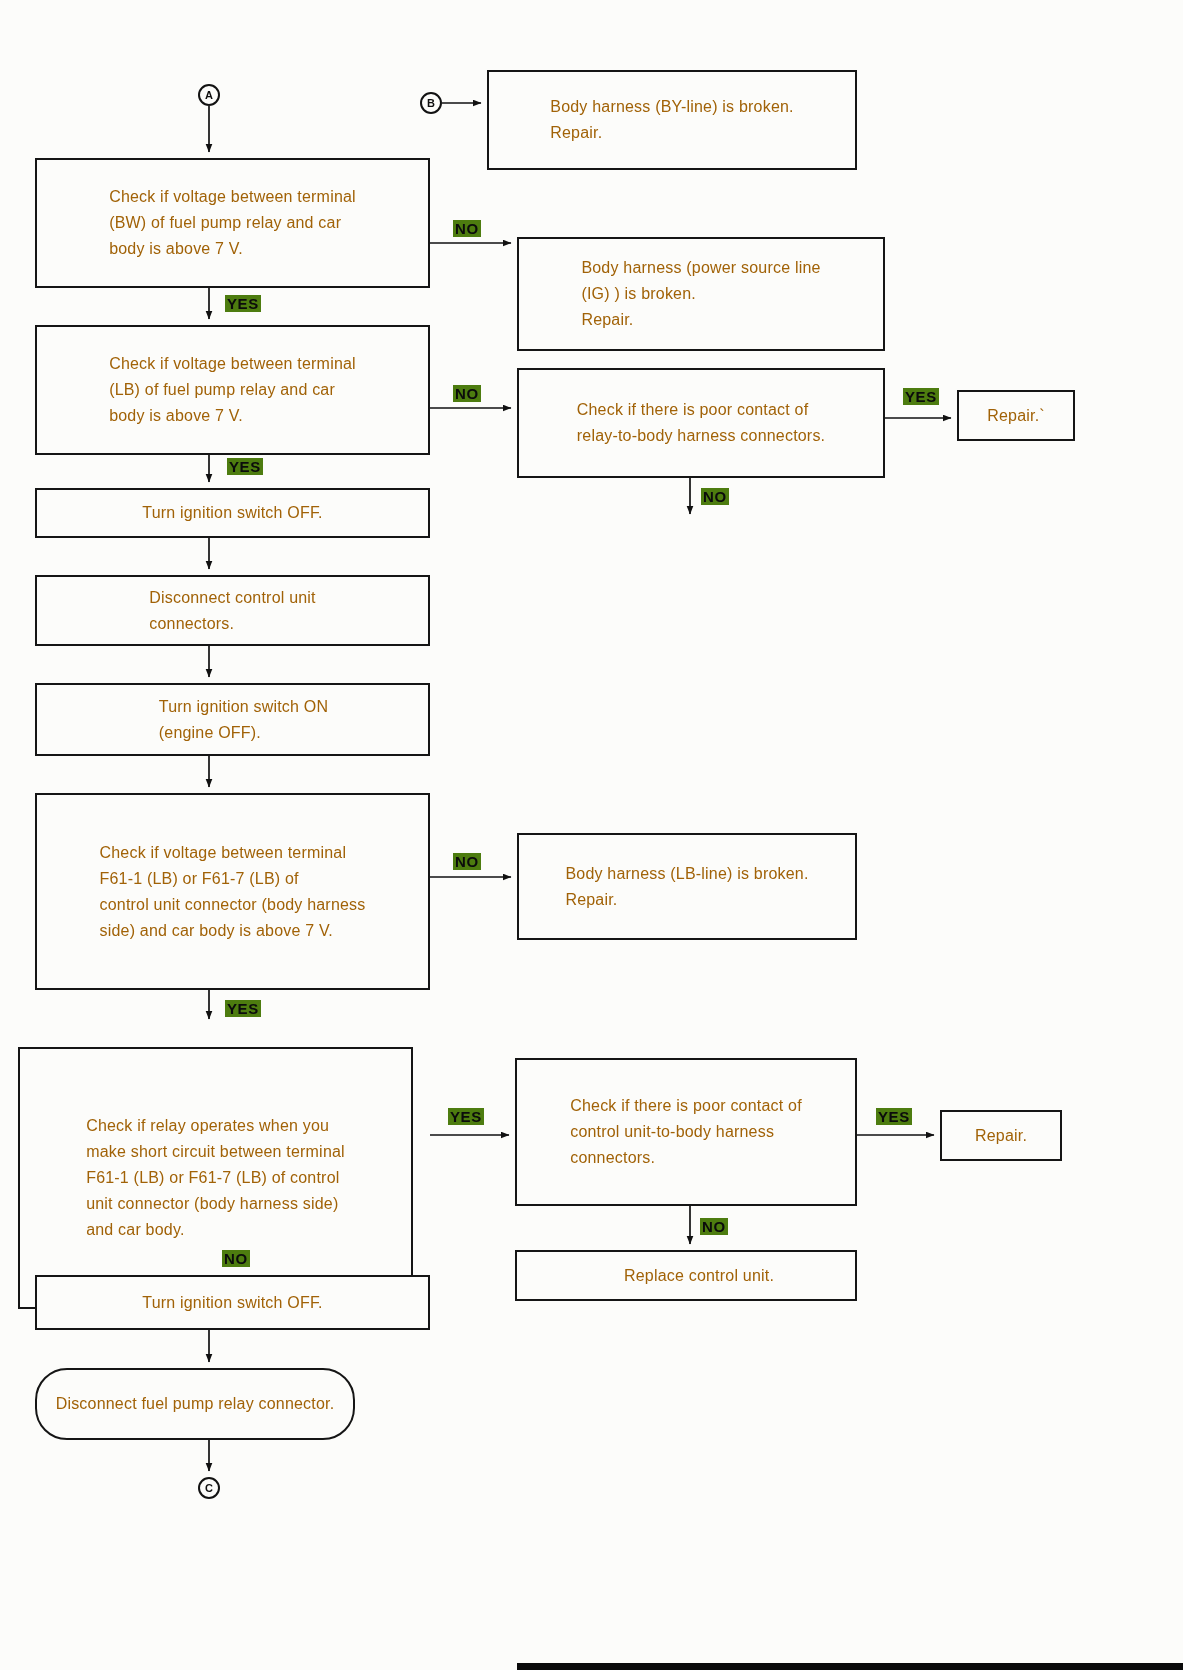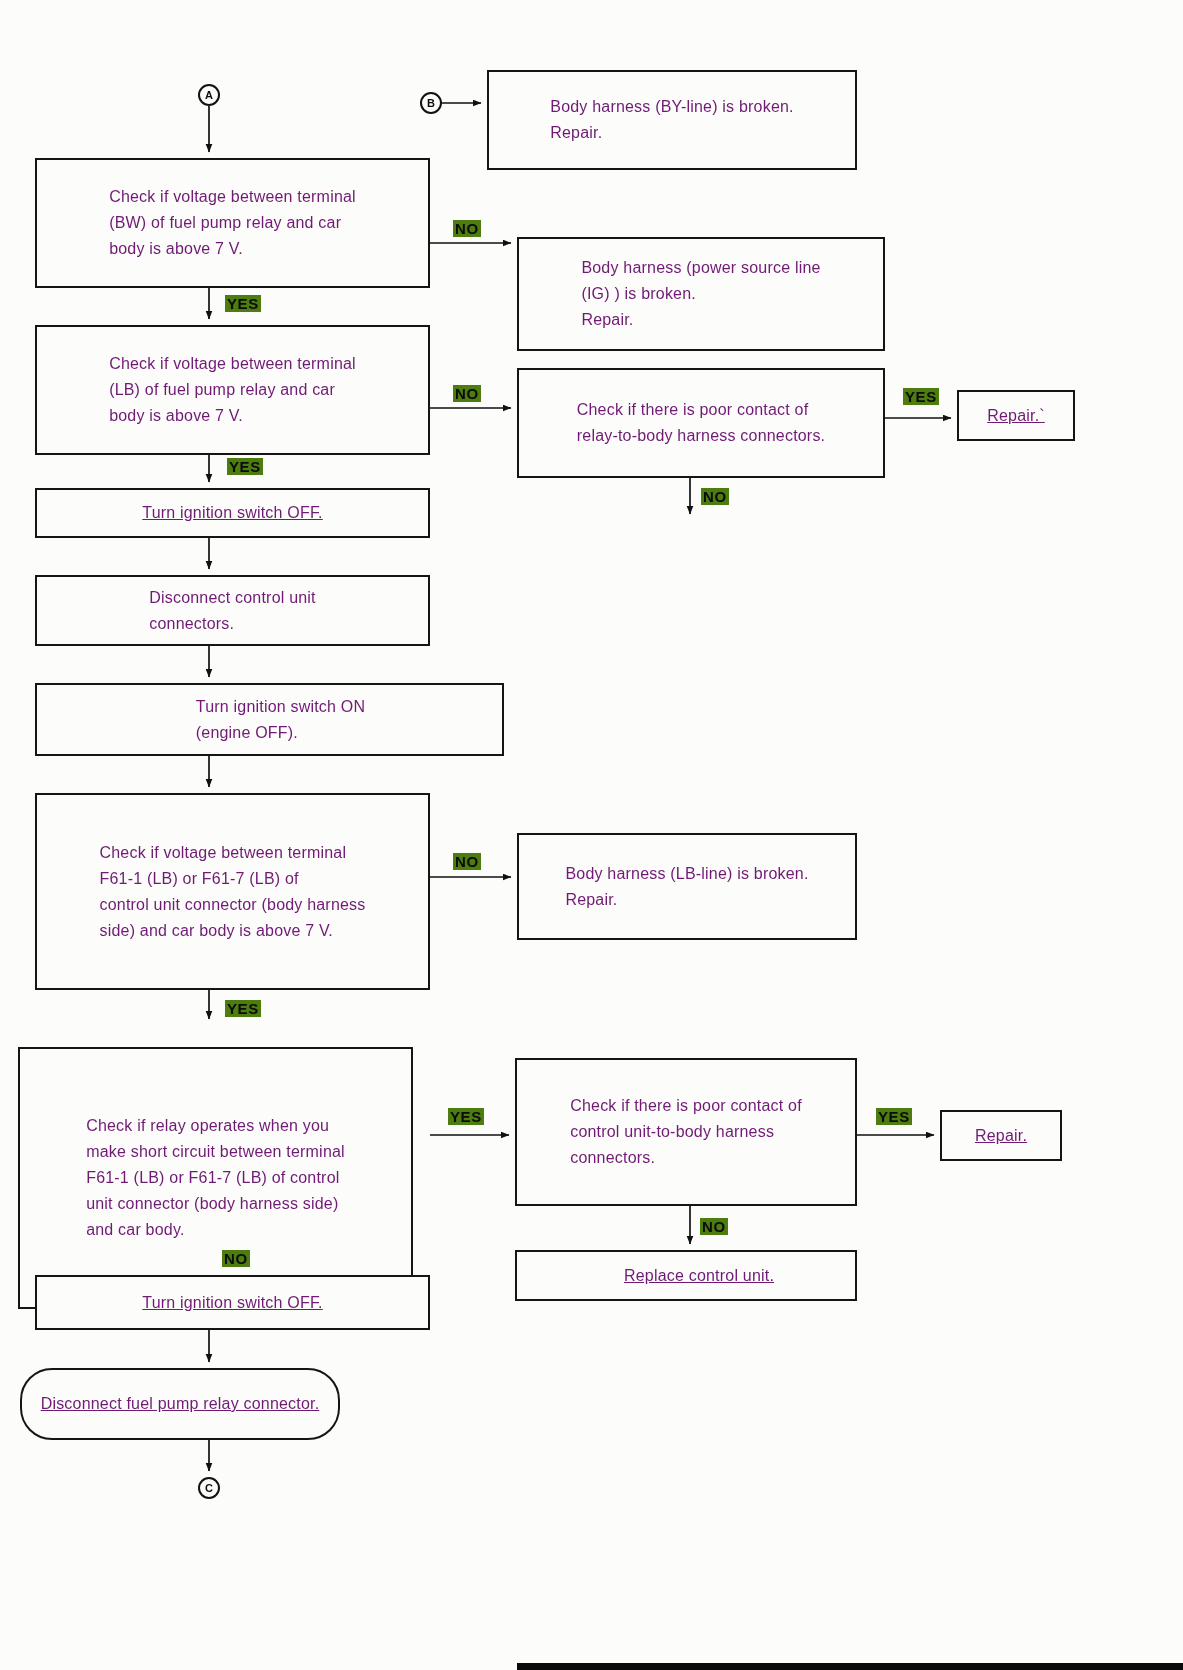--- a/index.html
+++ b/index.html
@@ -20,24 +20,24 @@
     background: #fcfcfa;
     display: flex;
     align-items: center;
     justify-content: center;
   }
   .node-text {
     white-space: pre-line;
     font-size: 16px;
     line-height: 26px;
     text-align: left;
-    color: #701a75;
+    color: #a16207;
     letter-spacing: 0.2px;
   }
-  .node.center .node-text { text-align: left; text-decoration: underline; }
+  .node.center .node-text { text-align: left; }
   .edge-label {
     position: absolute;
     font-size: 15px;
     font-weight: bold;
     letter-spacing: 0.6px;
     color: #0b0b0b;
     background: #4d7c0f;
     padding: 0 2px;
   }
   .connector {
@@ -114,21 +114,21 @@
 
   <div class="node center" style="left:35px; top:488px; width:395px; height:50px;">
     <span class="node-text">Turn ignition switch OFF.</span>
   </div>
 
   <div class="node" style="left:35px; top:575px; width:395px; height:71px;">
     <span class="node-text">Disconnect control unit
 connectors.</span>
   </div>
 
-  <div class="node" style="left:35px; top:683px; width:469px; height:73px;padding-left:22px;">
+  <div class="node" style="left:35px; top:683px; width:395px; height:73px;padding-left:22px;">
     <span class="node-text">Turn ignition switch ON
 (engine OFF).</span>
   </div>
 
   <div class="node" style="left:35px; top:793px; width:395px; height:197px;">
     <span class="node-text">Check if voltage between terminal
 F61-1 (LB) or F61-7 (LB) of
 control unit connector (body harness
 side) and car body is above 7 V.</span>
   </div>
@@ -138,21 +138,21 @@
 make short circuit between terminal
 F61-1 (LB) or F61-7 (LB) of control
 unit connector (body harness side)
 and car body.</span>
   </div>
 
   <div class="node center" style="left:35px; top:1275px; width:395px; height:55px;">
     <span class="node-text">Turn ignition switch OFF.</span>
   </div>
 
-  <div class="node center" style="left:20px; top:1368px; width:320px; height:72px;border-radius:32px;">
+  <div class="node center" style="left:35px; top:1368px; width:320px; height:72px;border-radius:32px;">
     <span class="node-text">Disconnect fuel pump relay connector.</span>
   </div>
 
   <div class="node" style="left:487px; top:70px; width:370px; height:100px;">
     <span class="node-text">Body harness (BY-line) is broken.
 Repair.</span>
   </div>
 
   <div class="node" style="left:517px; top:213px; width:368px; height:114px;margin-top:24px;">
     <span class="node-text">Body harness (power source line

